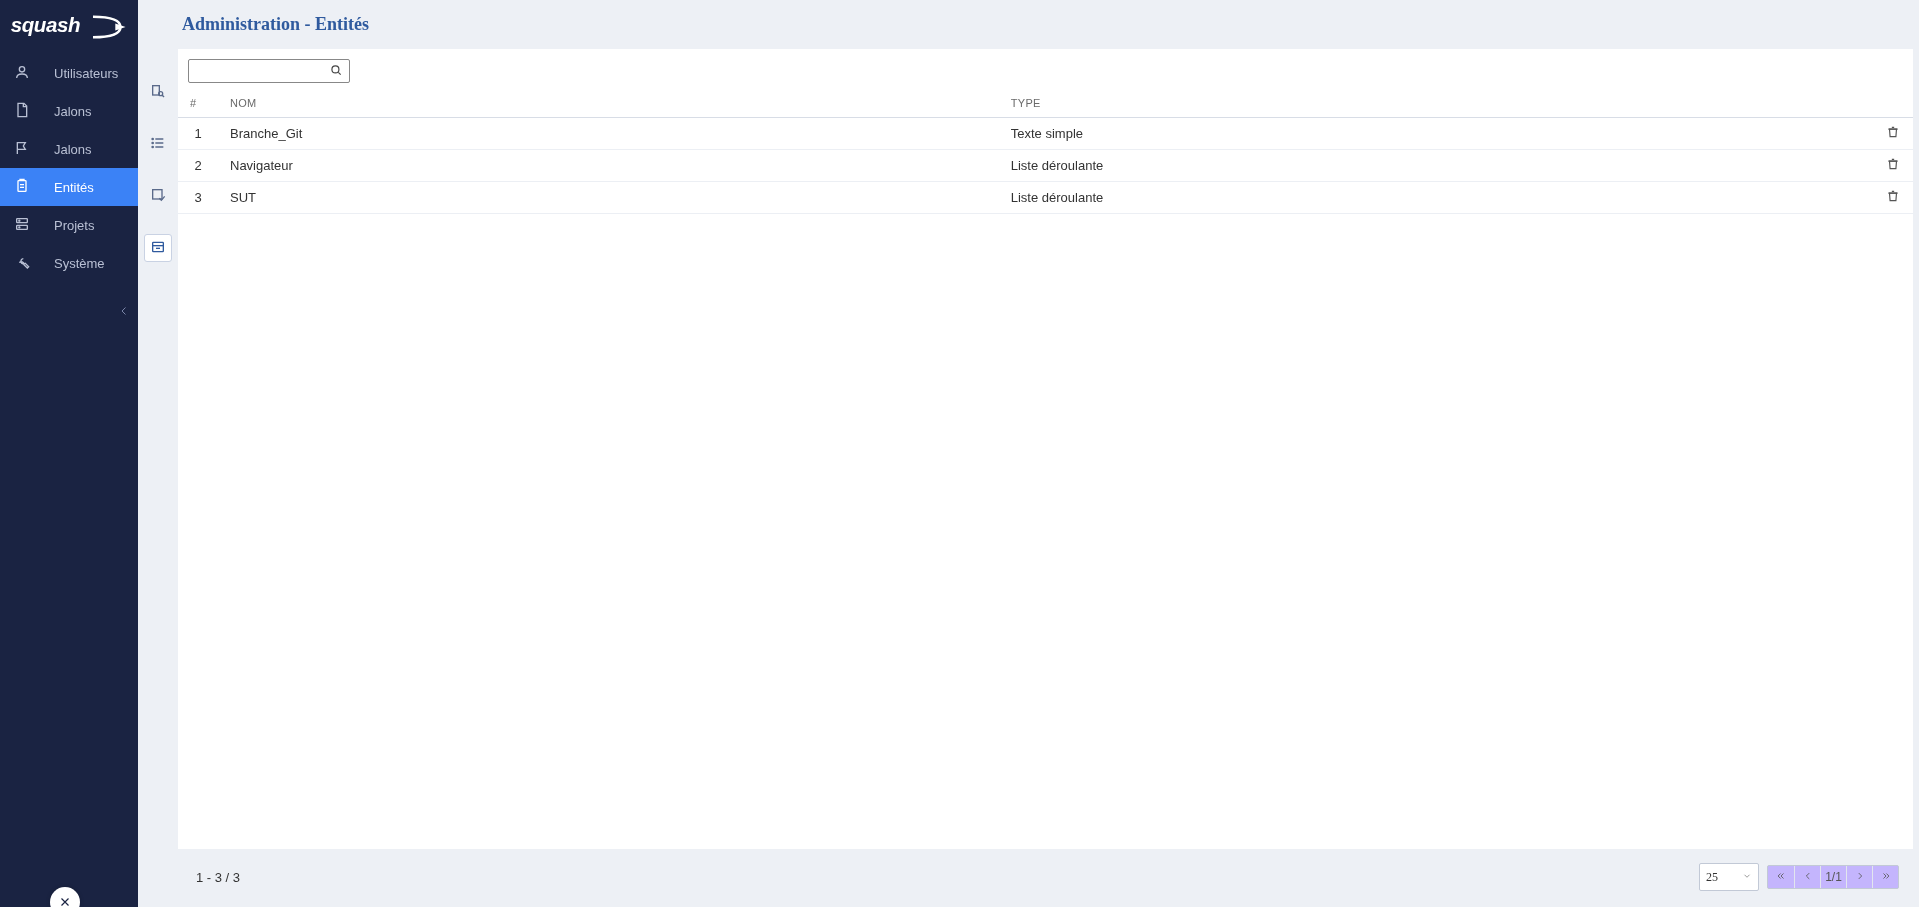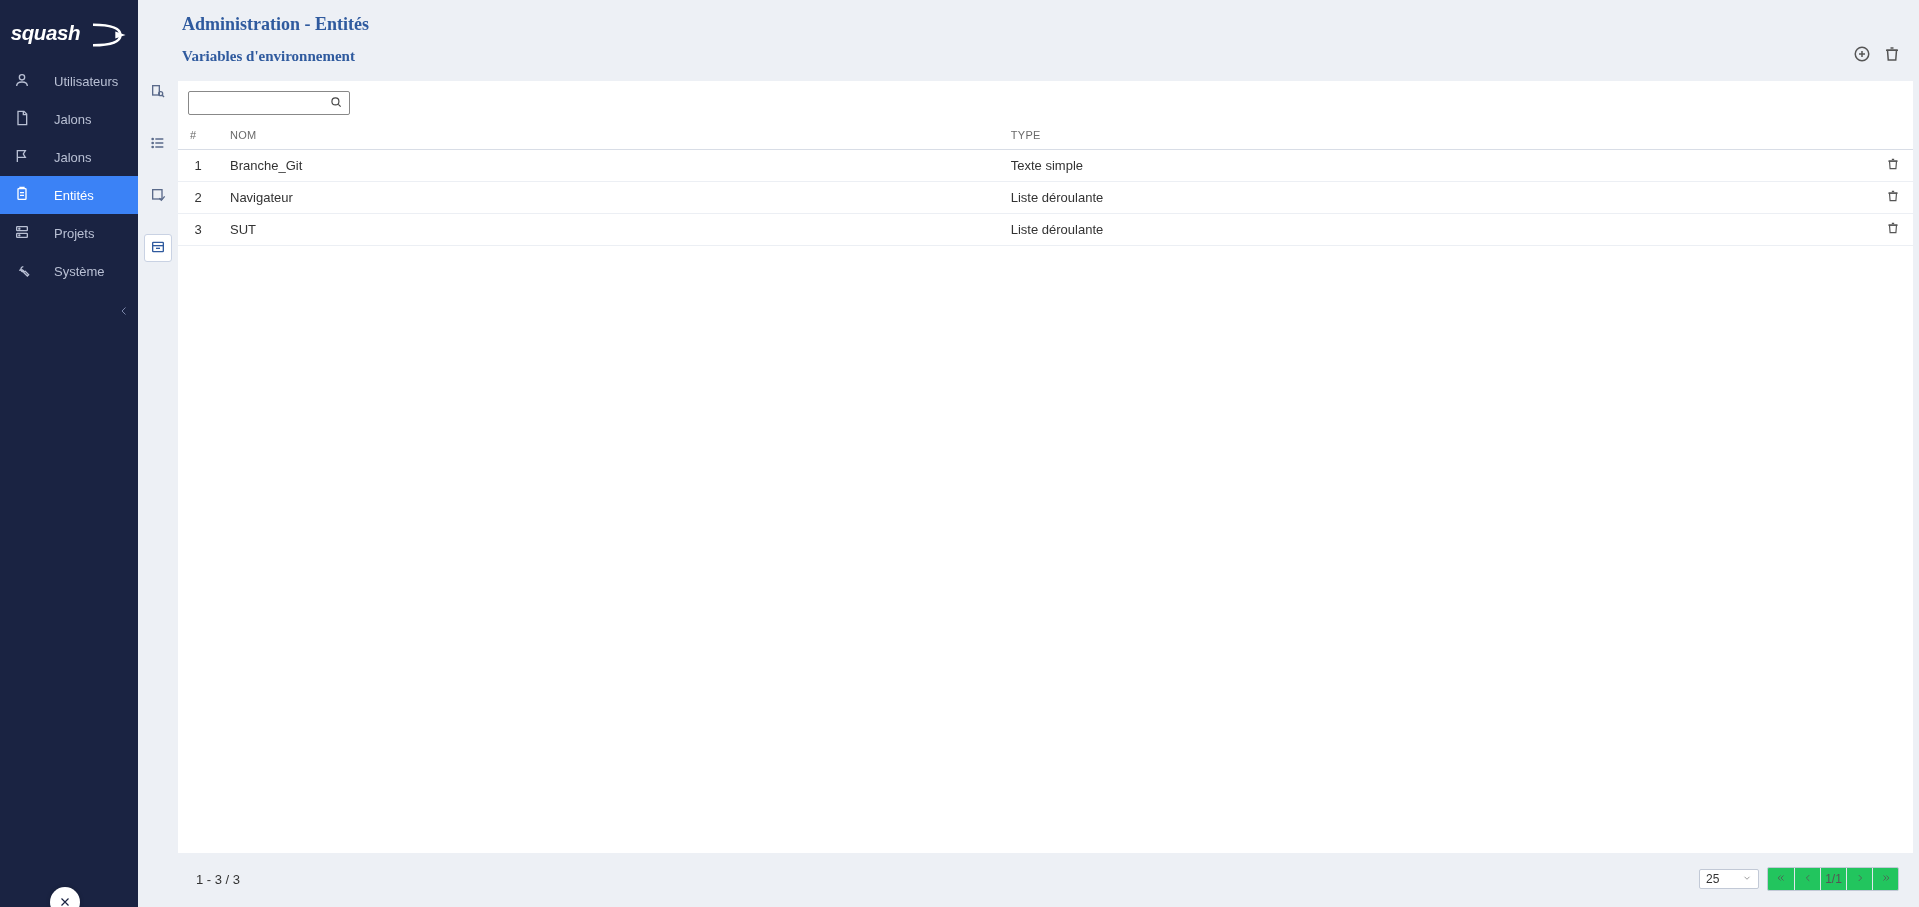--- a/index.html
+++ b/index.html
@@ -19,21 +19,20 @@
   .logo {
     height: 54px;
     display: flex;
     align-items: center;
     justify-content: center;
     color: #fff;
     font-weight: 700;
     font-style: italic;
     font-size: 22px;
     letter-spacing: -0.5px;
-    margin-top: 8px;
   }
   .logo svg { width: 120px; height: 32px; }
   .nav { display: flex; flex-direction: column; }
   .nav-item {
     display: flex;
     align-items: center;
     height: 38px;
     padding: 0 14px;
     gap: 24px;
     font-size: 13px;
@@ -206,34 +205,35 @@
     display: flex;
     align-items: center;
     gap: 8px;
   }
   .page-size {
     display: flex;
     align-items: center;
     justify-content: space-between;
     border: 1px solid #c2c9d6;
     border-radius: 2px;
-    height: 20px;
+    height: 28px;
     width: 60px;
     padding: 0 6px;
     font-size: 12px;
     background: #fff;
     cursor: pointer;
+    font-family: Liberation Serif, serif;
   }
   .page-size svg { width: 10px; height: 10px; color: #888; }
   .pager-btns {
     display: flex;
     align-items: center;
     border: 1px solid #c2c9d6;
     border-radius: 2px;
-    background: #22c55e;
+    background: #c4b5fd;
     height: 24px;
   }
   .pager-btns .pbtn {
     width: 26px;
     height: 100%;
     display: flex;
     align-items: center;
     justify-content: center;
     cursor: pointer;
     color: #555;
@@ -363,41 +363,20 @@
         </svg>
     </span>
   </div>
 </div>
 
 <main class="main">
 
   <div class="header">
     <div class="header-row">
       <h1 class="page-title">Administration - Entités</h1>
-    </div>
-    <div class="subtitle-row">
-      <h2 class="page-subtitle">Variables d'environnement</h2>
-      <div class="header-actions">
-        <span class="icon-btn">
-          <span>
-            <svg viewBox="0 0 24 24" fill="none" stroke="currentColor" stroke-width="2">
-                <circle cx="12" cy="12" r="9"></circle>
-                <path d="M12 8v8M8 12h8"></path>
-              </svg>
-          </span>
-        </span>
-        <span class="icon-btn">
-          <span>
-            <svg viewBox="0 0 24 24" fill="none" stroke="currentColor" stroke-width="2">
-                <path d="M6 7h12l-1 13H7z"></path>
-                <path d="M4 7h16M10 4h4"></path>
-              </svg>
-          </span>
-        </span>
-      </div>
     </div>
   </div>
 
   <div class="content-card">
     <div class="search-row">
       <div class="search-box">
         <input type="text" value="" style="">
         <span>
           <svg viewBox="0 0 24 24" fill="none" stroke="currentColor" stroke-width="2">
               <circle cx="11" cy="11" r="6"></circle>

